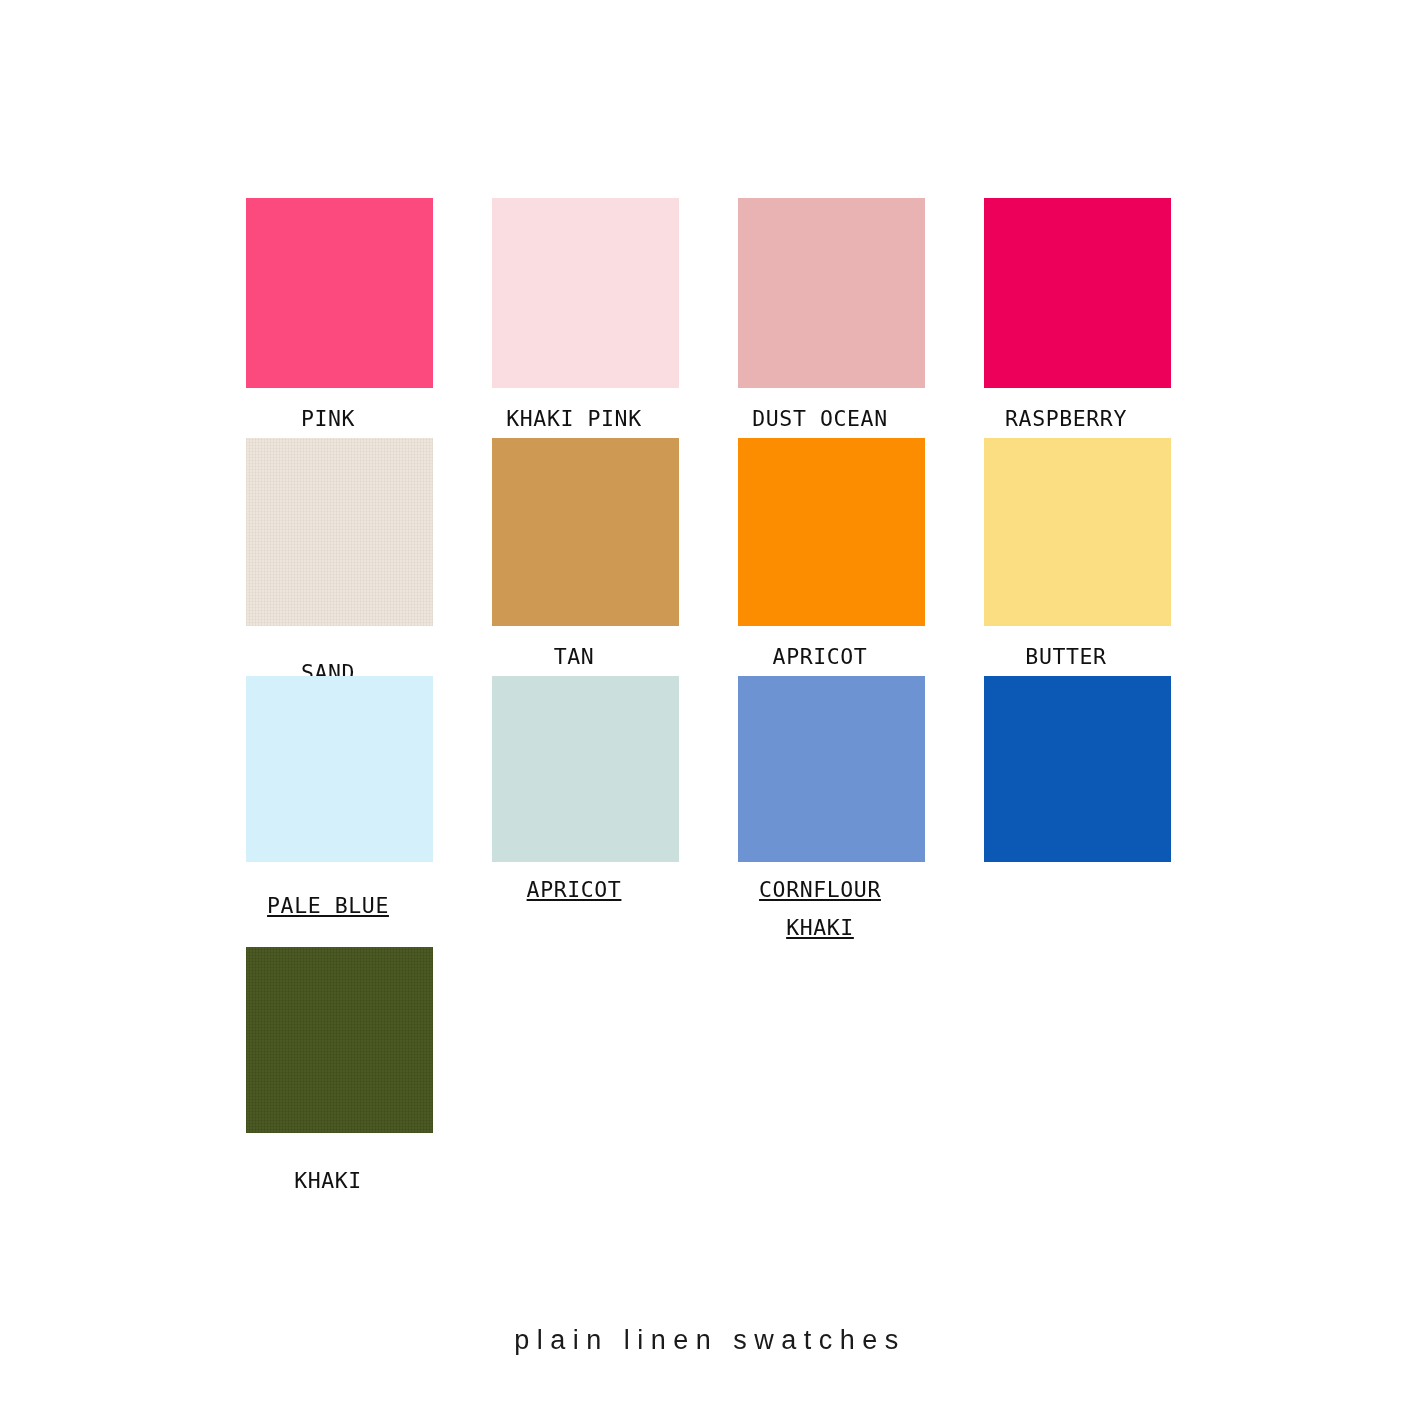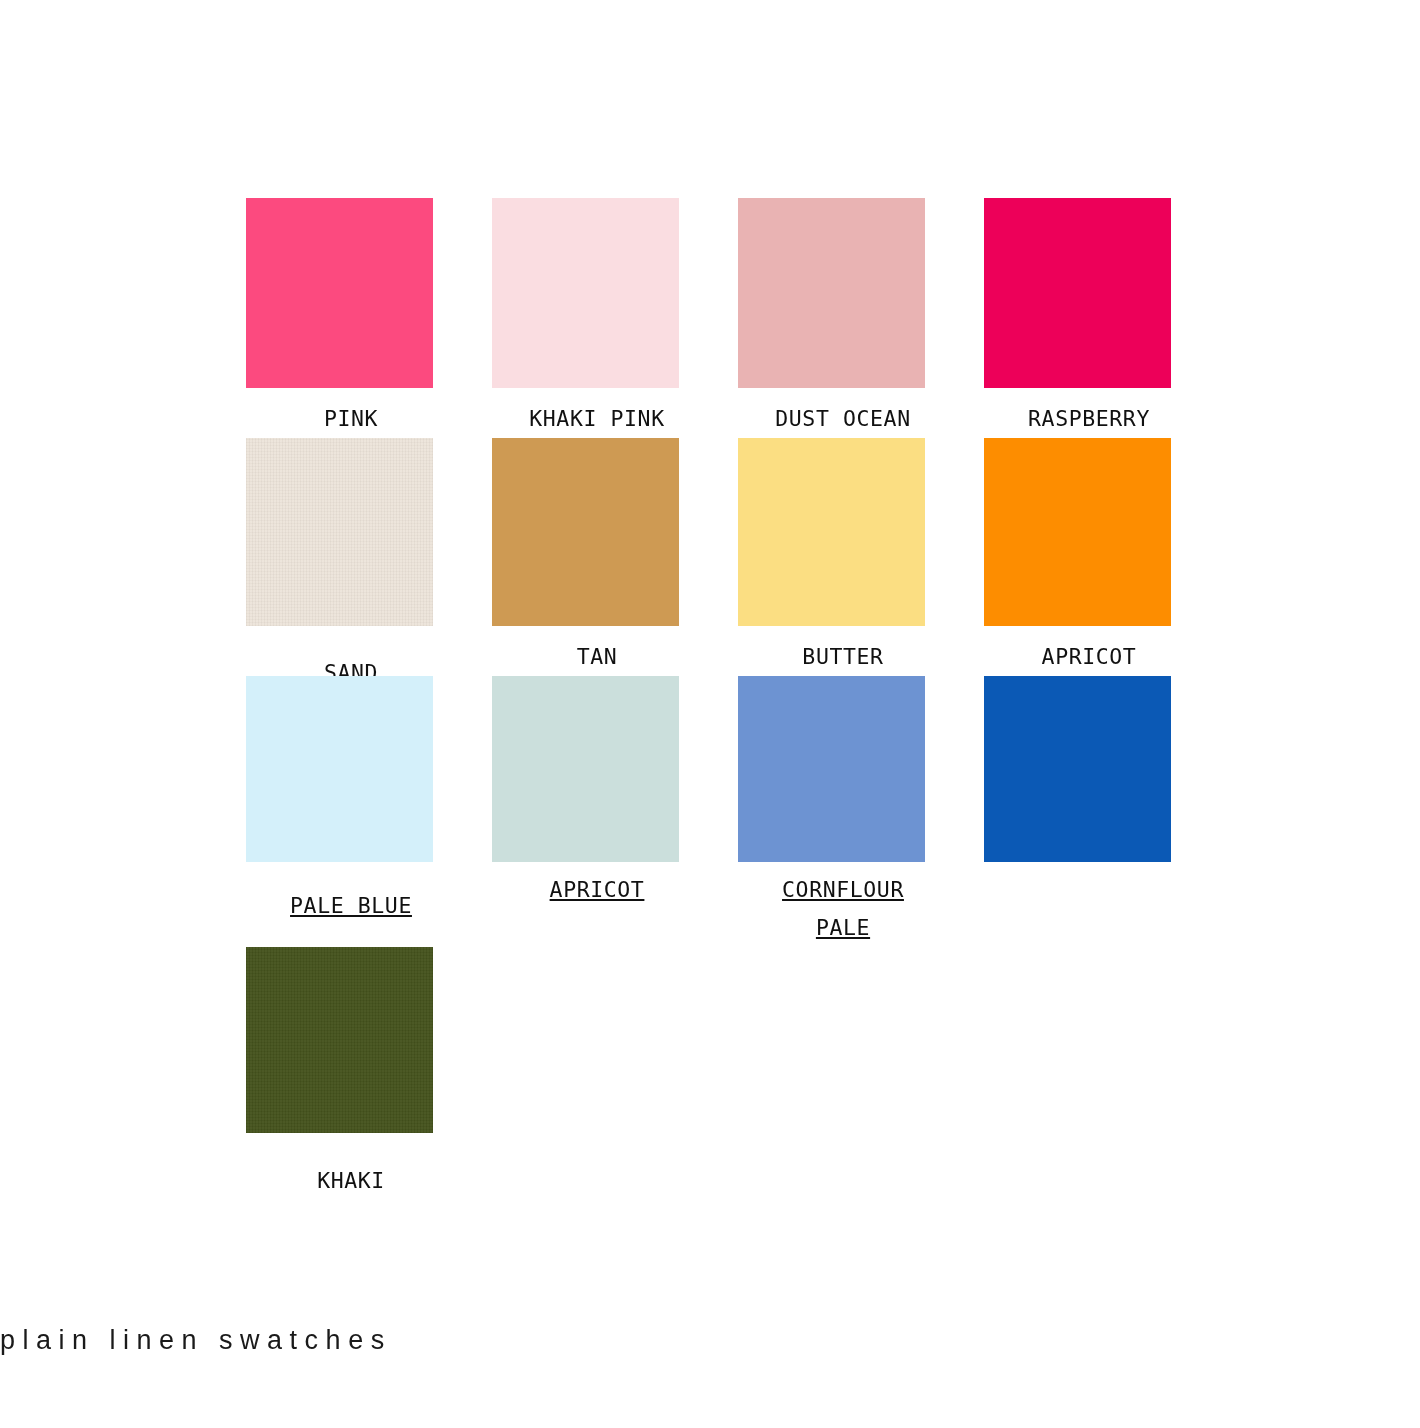--- a/index.html
+++ b/index.html
@@ -32,21 +32,21 @@
     display: grid;
     grid-template-columns: repeat(4, 187px);
     column-gap: 59px;
     row-gap: 0px;
   }
 
   .swatch-cell {
     width: 187px;
     display: flex;
     flex-direction: column;
-    align-items: flex-start;
+    align-items: flex-end;
   }
 
   
   .row-1 .swatch-chip { height: 190px; }
   .row-2 .swatch-chip { height: 188px; }
   .row-3 .swatch-chip { height: 186px; }
   .row-4 .swatch-chip { height: 186px; }
 
   .swatch-chip {
     width: 187px;
@@ -81,21 +81,21 @@
   .row-2 .swatch-label { padding-top: 12px; }
   .row-3 .swatch-label { padding-top: 9px; text-decoration: underline; }
   .row-4 .swatch-label { padding-top: 29px; }
   .nudge-down { position: relative; top: 16px; }
 
   #sheet-caption {
     position: absolute;
     left: 0;
     top: 1325px;
     width: 1420px;
-    text-align: left;
+    text-align: center;
     font-family: "Liberation Sans", sans-serif;
     font-size: 27px;
     font-weight: 400;
     letter-spacing: 7.5px;
     color: #1a1a1a;
   }
 </style>
 </head>
 <body style="background: rgb(255, 255, 255);">
 
@@ -122,40 +122,40 @@
 
     <div class="swatch-cell row-2">
       <span class="swatch-chip textured" style="background-color:#EDE4DA;"></span>
       <span class="swatch-label nudge-down">SAND</span>
     </div>
     <div class="swatch-cell row-2">
       <span class="swatch-chip" style="background-color:#CE9A53;"></span>
       <span class="swatch-label">TAN</span>
     </div>
     <div class="swatch-cell row-2">
+      <span class="swatch-chip" style="background-color:#FD8D00;"></span>
+      <span class="swatch-label">APRICOT</span>
+    </div>
+    <div class="swatch-cell row-2">
       <span class="swatch-chip" style="background-color:#FBDE82;"></span>
       <span class="swatch-label">BUTTER</span>
-    </div>
-    <div class="swatch-cell row-2">
-      <span class="swatch-chip" style="background-color:#FD8D00;"></span>
-      <span class="swatch-label">APRICOT</span>
     </div>
 
     <div class="swatch-cell row-3">
       <span class="swatch-chip" style="background-color:#D4F0FA;"></span>
       <span class="swatch-label nudge-down">PALE BLUE</span>
     </div>
     <div class="swatch-cell row-3">
       <span class="swatch-chip" style="background-color:#CBDFDC;"></span>
       <span class="swatch-label">APRICOT</span>
     </div>
     <div class="swatch-cell row-3">
       <span class="swatch-chip" style="background-color:#6D93D2;"></span>
       <span class="swatch-label">CORNFLOUR
-PALE</span>
+KHAKI</span>
     </div>
     <div class="swatch-cell row-3">
       <span class="swatch-chip" style="background-color:#0B59B5;"></span>
     </div>
 
     <div class="swatch-cell row-4">
       <span class="swatch-chip textured" style="background-color:#44521C;"></span>
       <span class="swatch-label">KHAKI</span>
     </div>
 

